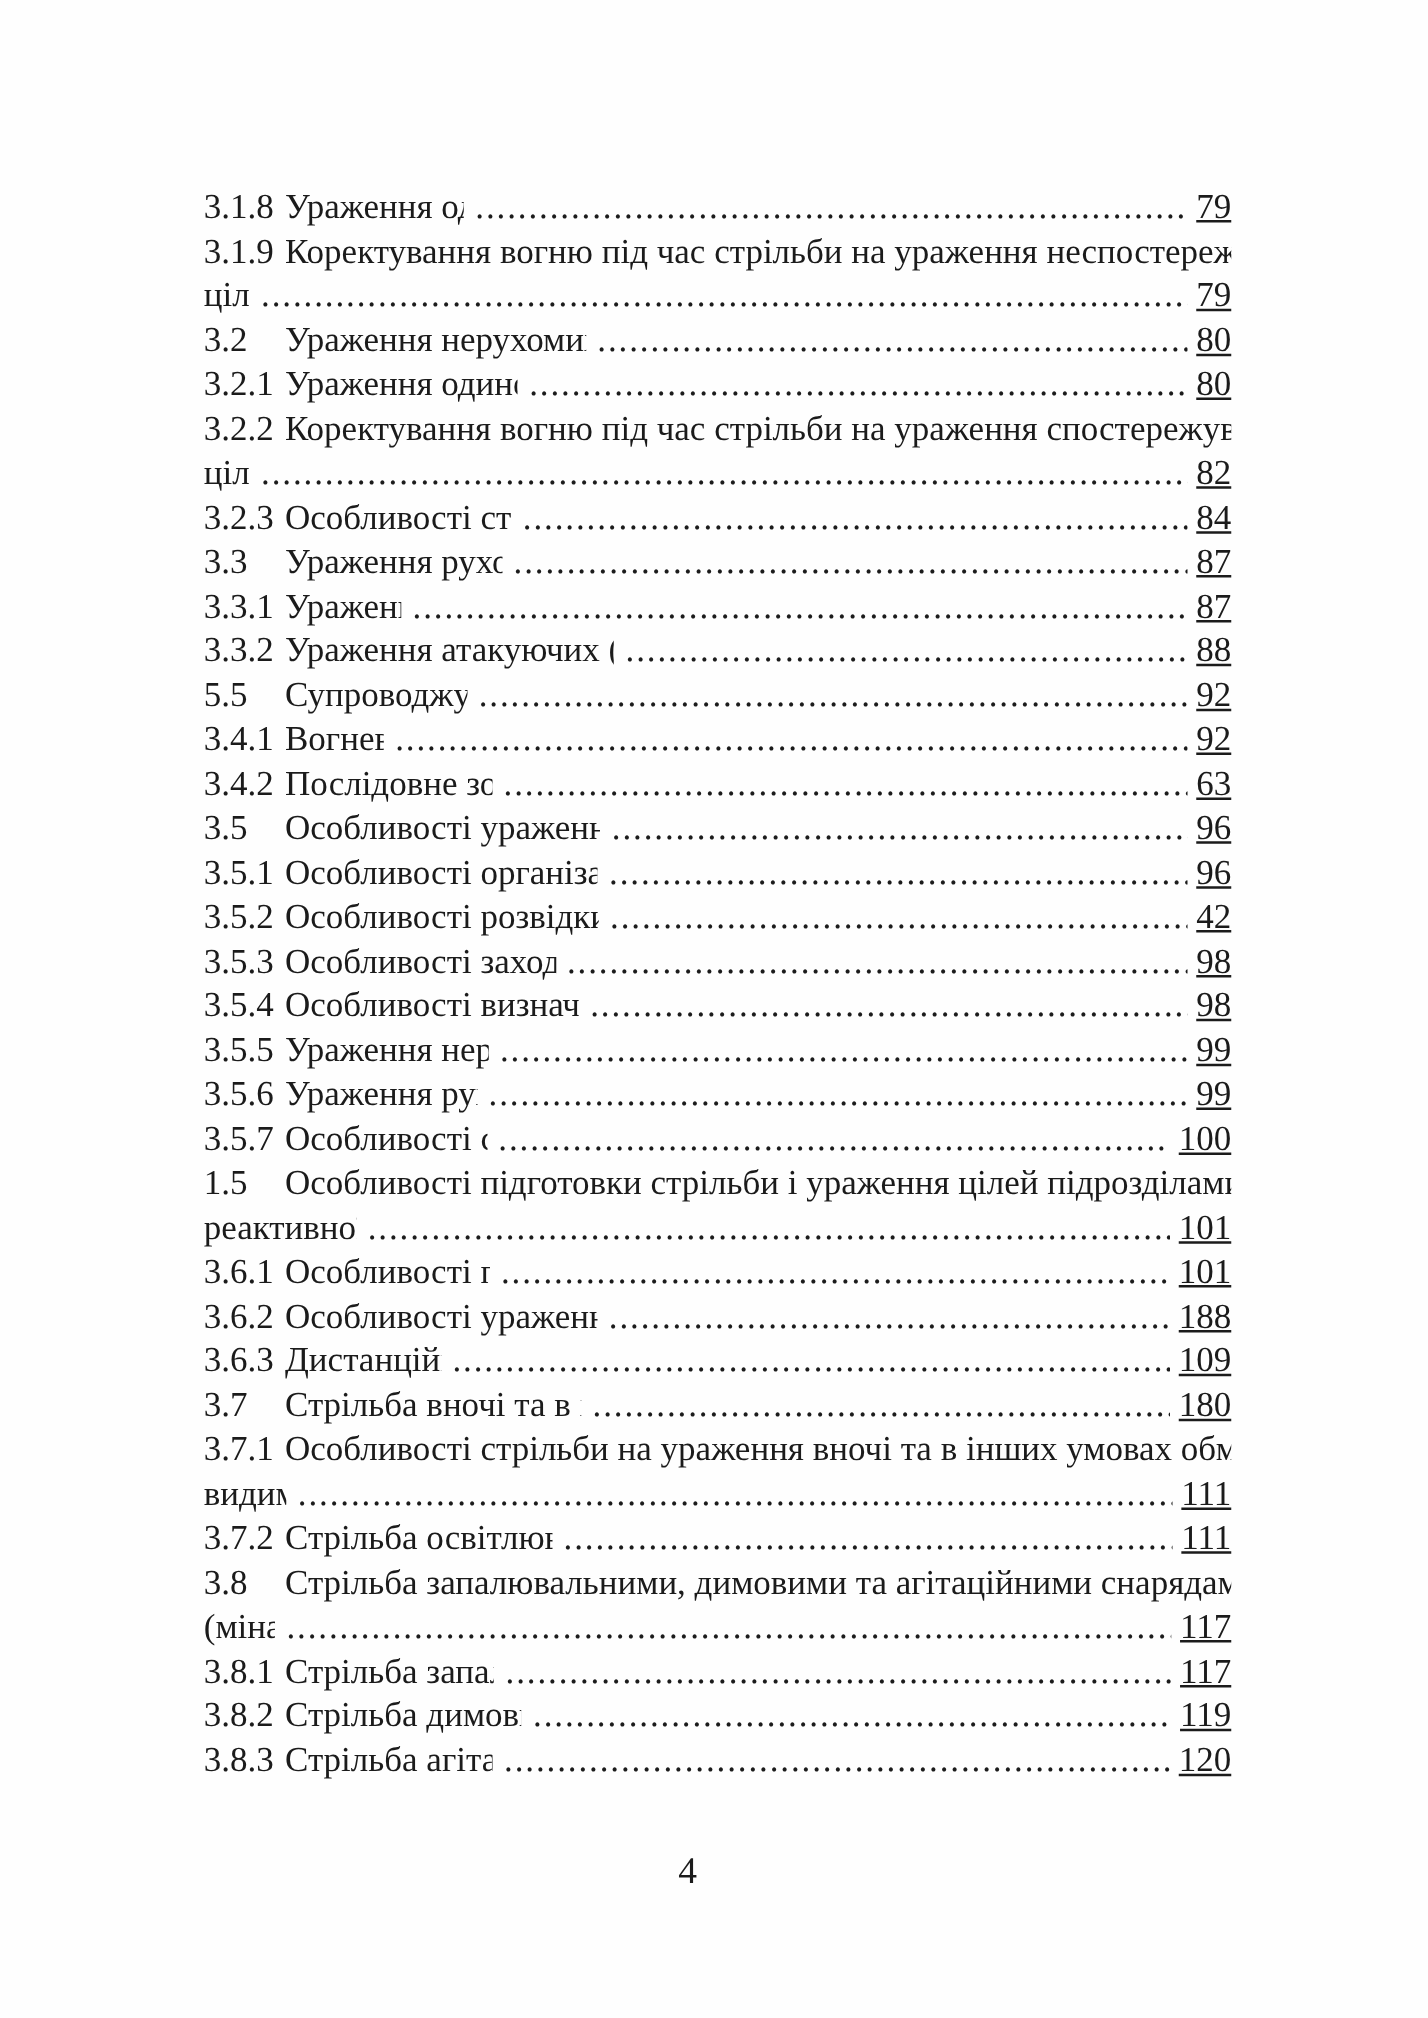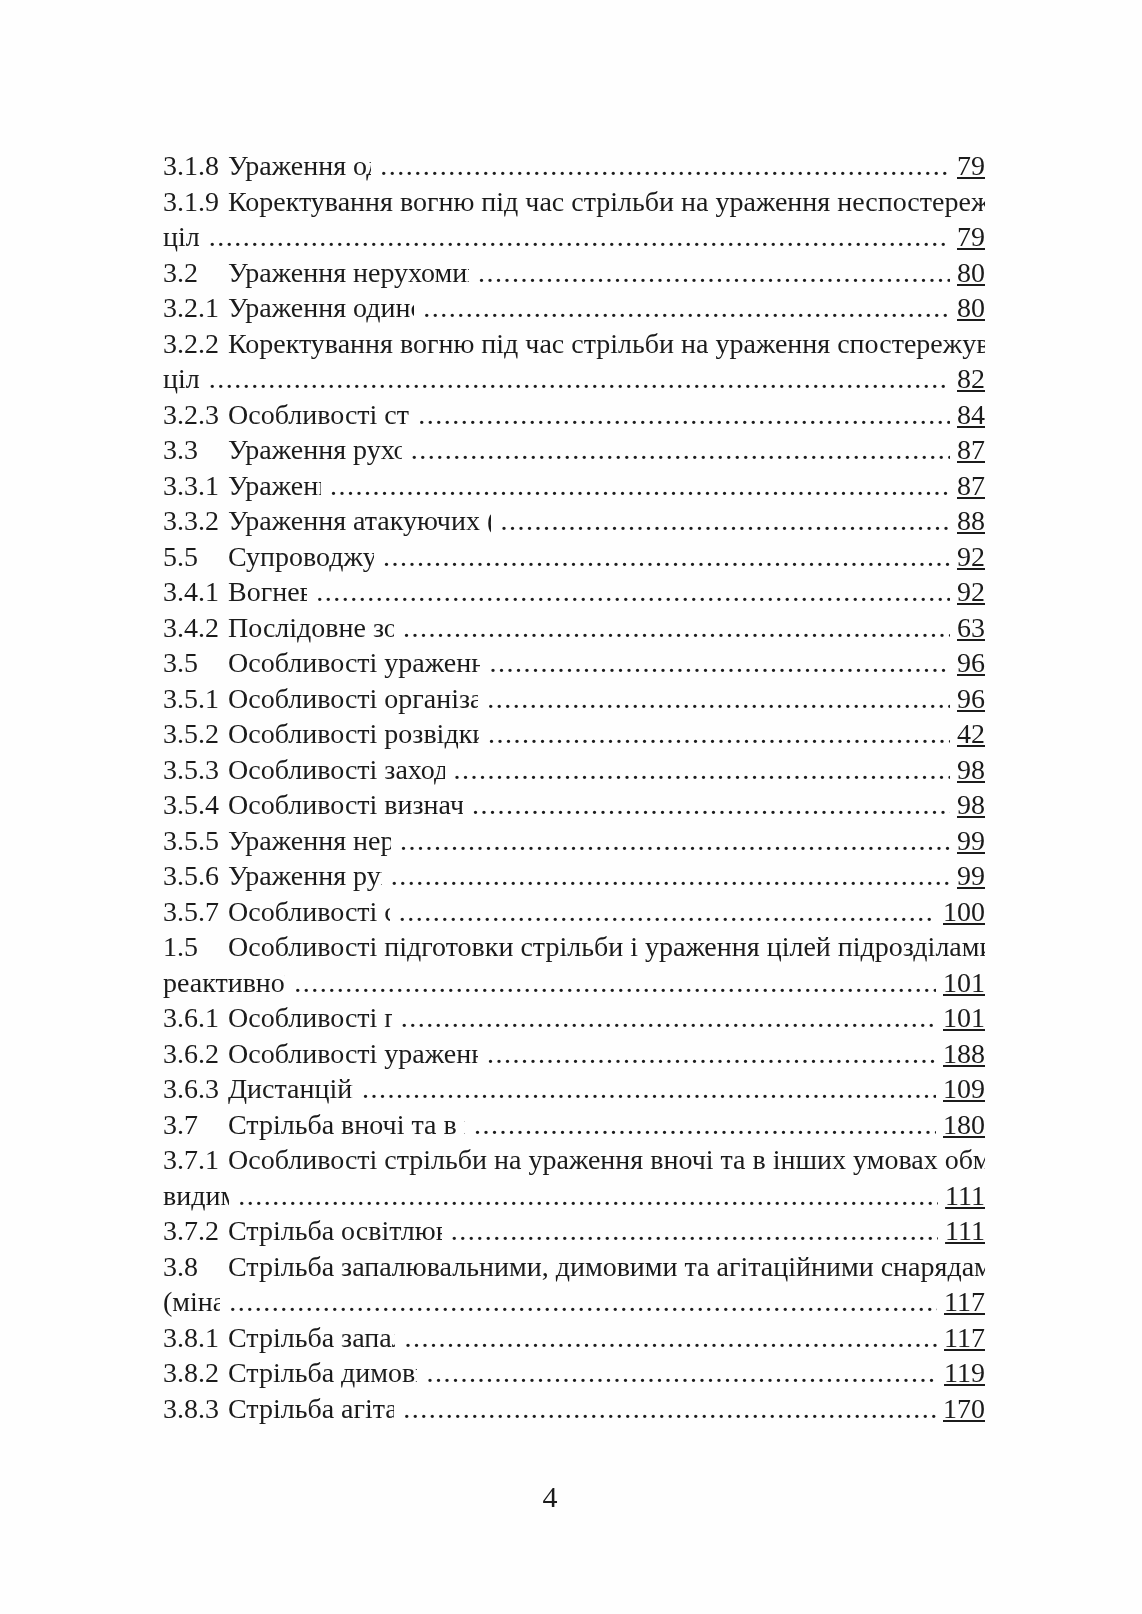--- a/index.html
+++ b/index.html
@@ -282,19 +282,19 @@
       <div class="row">
       <span class="num">3.8.2</span>
       <span class="text">Стрільба димовими снарядами (мінами)</span>
       <span class="leader"></span>
       <span class="page">119</span>
     </div>
       <div class="row">
       <span class="num">3.8.3</span>
       <span class="text">Стрільба агітаційними снарядами</span>
       <span class="leader"></span>
-      <span class="page">170</span>
+      <span class="page">120</span>
     </div>
     </div>
 
   <div class="footer">4</div>
 
 </div>
 
 </body></html>

